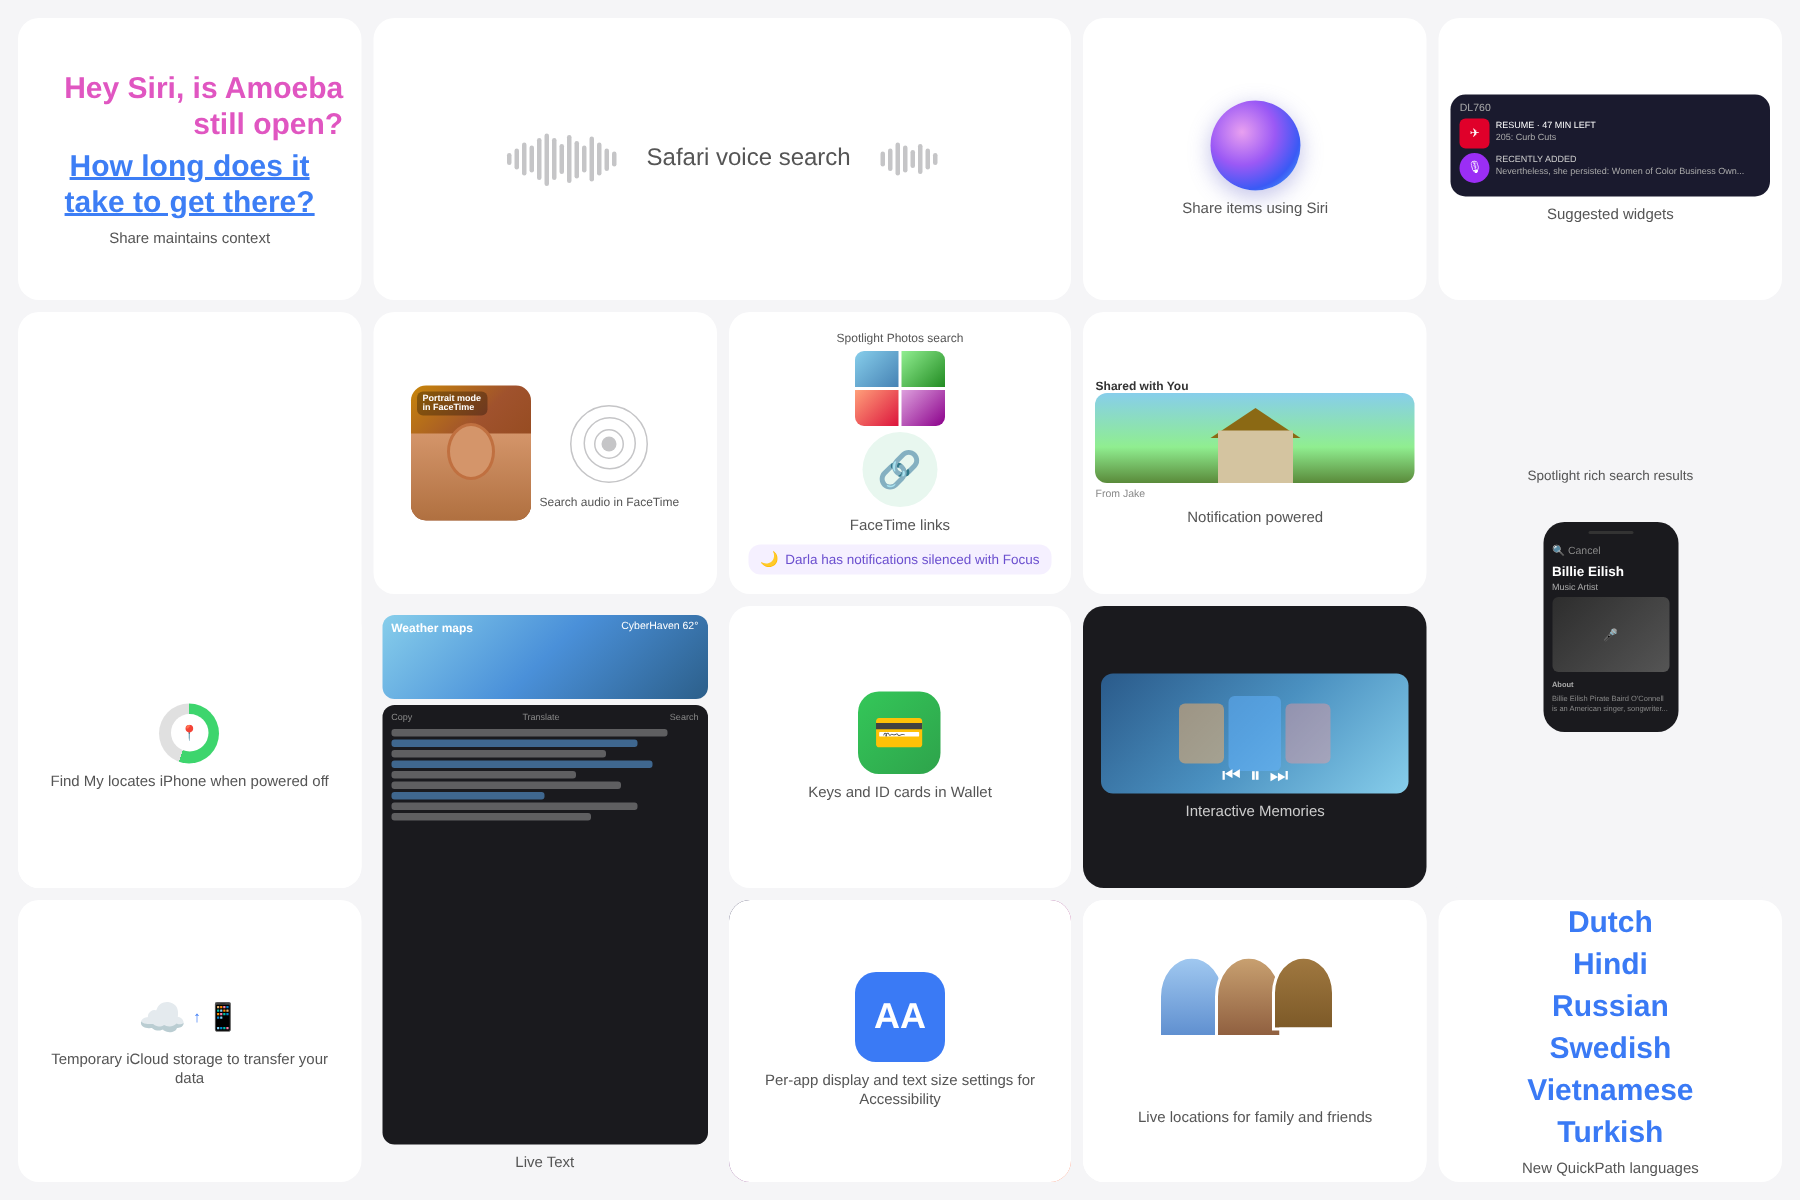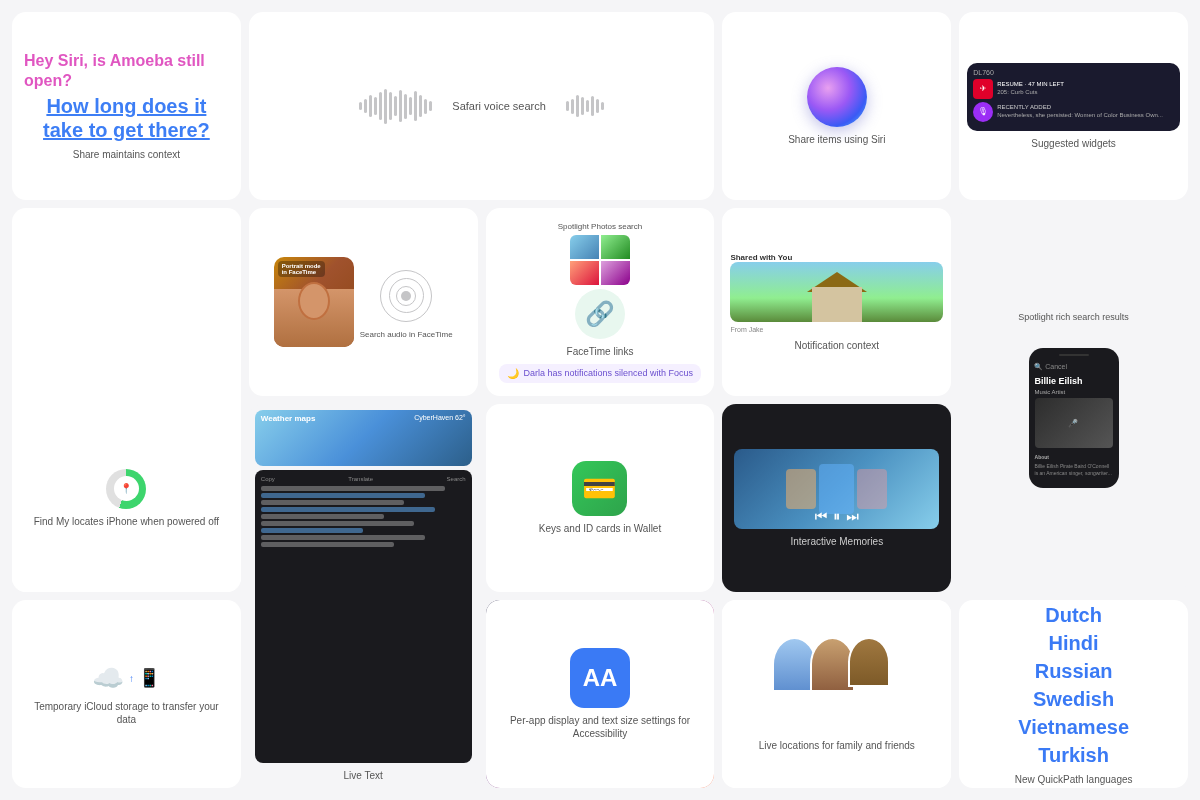--- a/index.html
+++ b/index.html
@@ -41,24 +41,24 @@
       line-height: 1.3;
     }
 
     
     .card-siri-context {
       grid-column: 1;
       grid-row: 1;
       background: #fff;
     }
     .siri-text-hey {
-      font-size: 16px;
+      font-size: 20px;
       font-weight: 700;
       color: #e056c1;
-      text-align: left;
+      text-align: right;
       line-height: 1.2;
     }
     .siri-text-how {
       font-size: 20px;
       font-weight: 700;
       color: #3d7ef5;
       text-align: center;
       line-height: 1.2;
       margin-top: 4px;
       text-decoration: underline;
@@ -68,21 +68,21 @@
       align-items: center;
       gap: 2px;
       height: 40px;
     }
     .wave-bar {
       width: 3px;
       background: #c5c5c7;
       border-radius: 2px;
     }
     .safari-voice-label {
-      font-size: 11px;
+      font-size: 16px;
       color: #555;
       margin: 0 12px;
       white-space: nowrap;
     }
     .siri-orb {
       width: 60px;
       height: 60px;
       border-radius: 50%;
       background: radial-gradient(circle at 35% 35%, #e8a0f0, #9b59f5 40%, #3a5af5 70%, #5ac8fa);
       box-shadow: 0 4px 15px rgba(100,100,200,0.4);
@@ -528,21 +528,21 @@
     </div>
   </div>
 
   <div class="card" style="grid-column:4;grid-row:2;padding:8px;">
     <div style="font-size:8px;font-weight:700;color:#333;align-self:flex-start;">Shared with You</div>
     <div class="house-img">
       <div class="house-roof"></div>
       <div class="house-shape"></div>
     </div>
     <div style="font-size:7px;color:#888;align-self:flex-start;">From Jake</div>
-    <div class="card-label">Notification context</div>
+    <div class="card-label">Notification powered</div>
   </div>
 
   <div class="card" style="grid-column:5;grid-row:2;background:#f5f5f7;">
     <div style="font-size:9px;color:#555;text-align:center;margin-bottom:8px;">Move to iOS improvements</div>
     <div style="display:flex;align-items:center;gap:8px;">
       <span style="font-size:20px;color:#888;">→</span>
       <div style="font-size:22px;font-weight:700;color:#1a73e8;border:2px solid #1a73e8;padding:4px 10px;border-radius:8px;">iOS</div>
     </div>
   </div>
 

